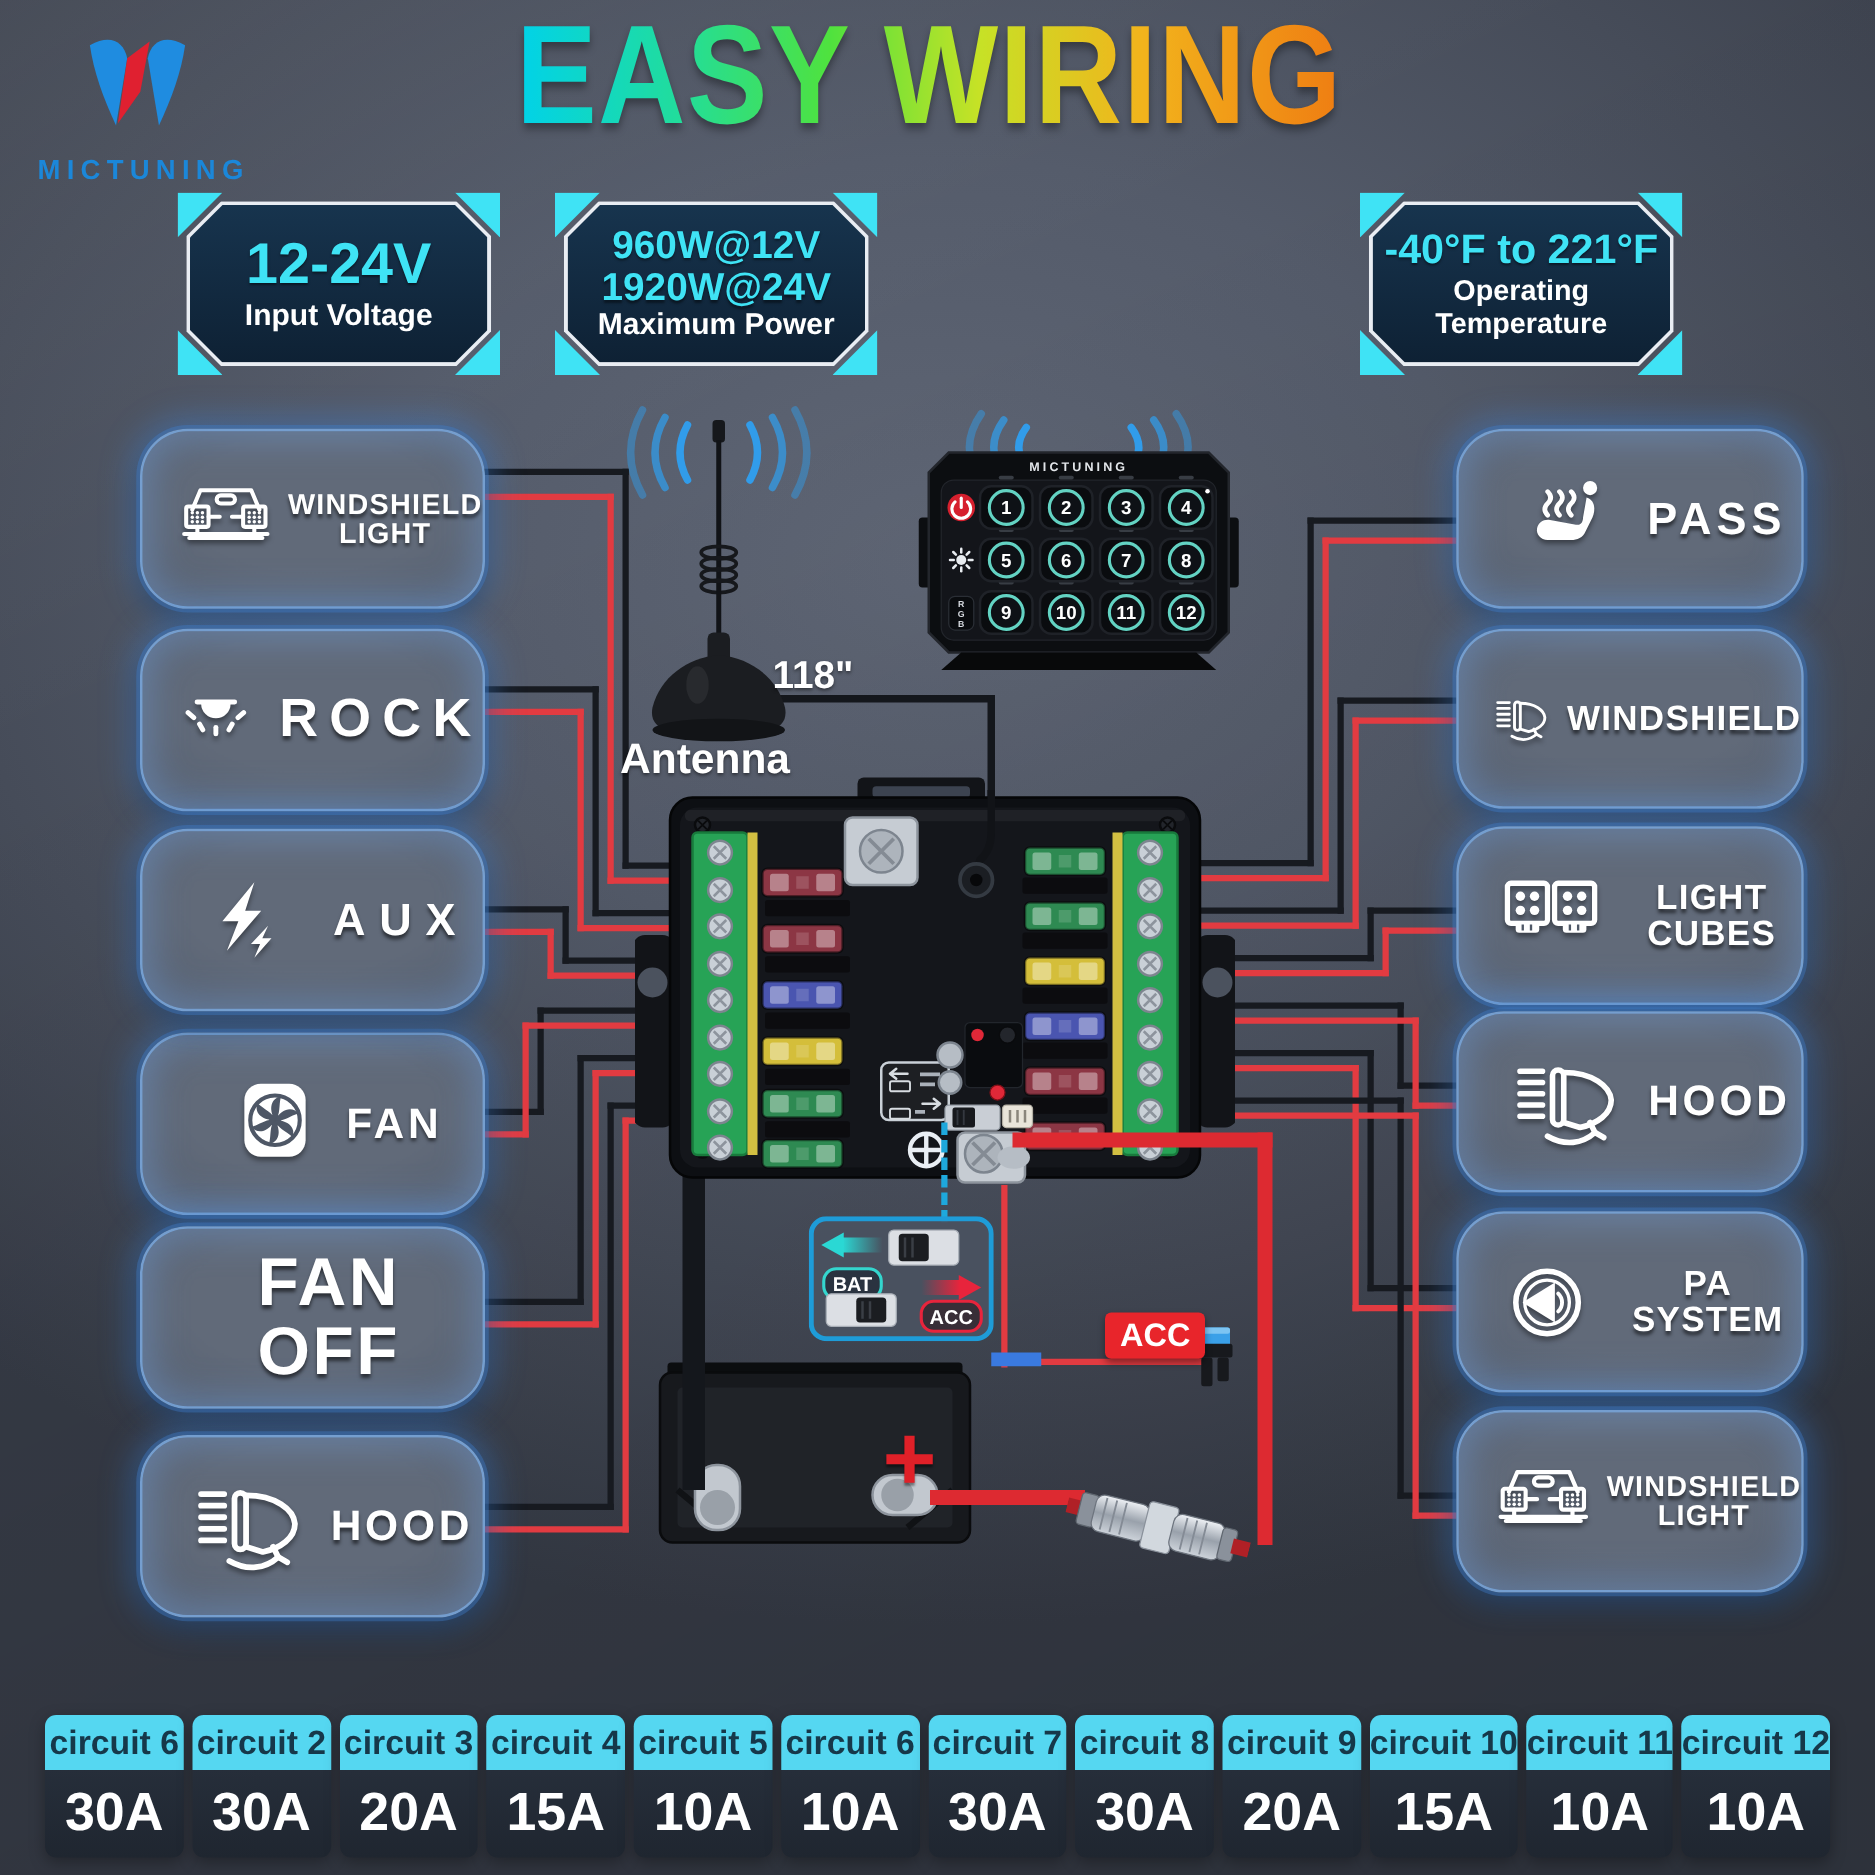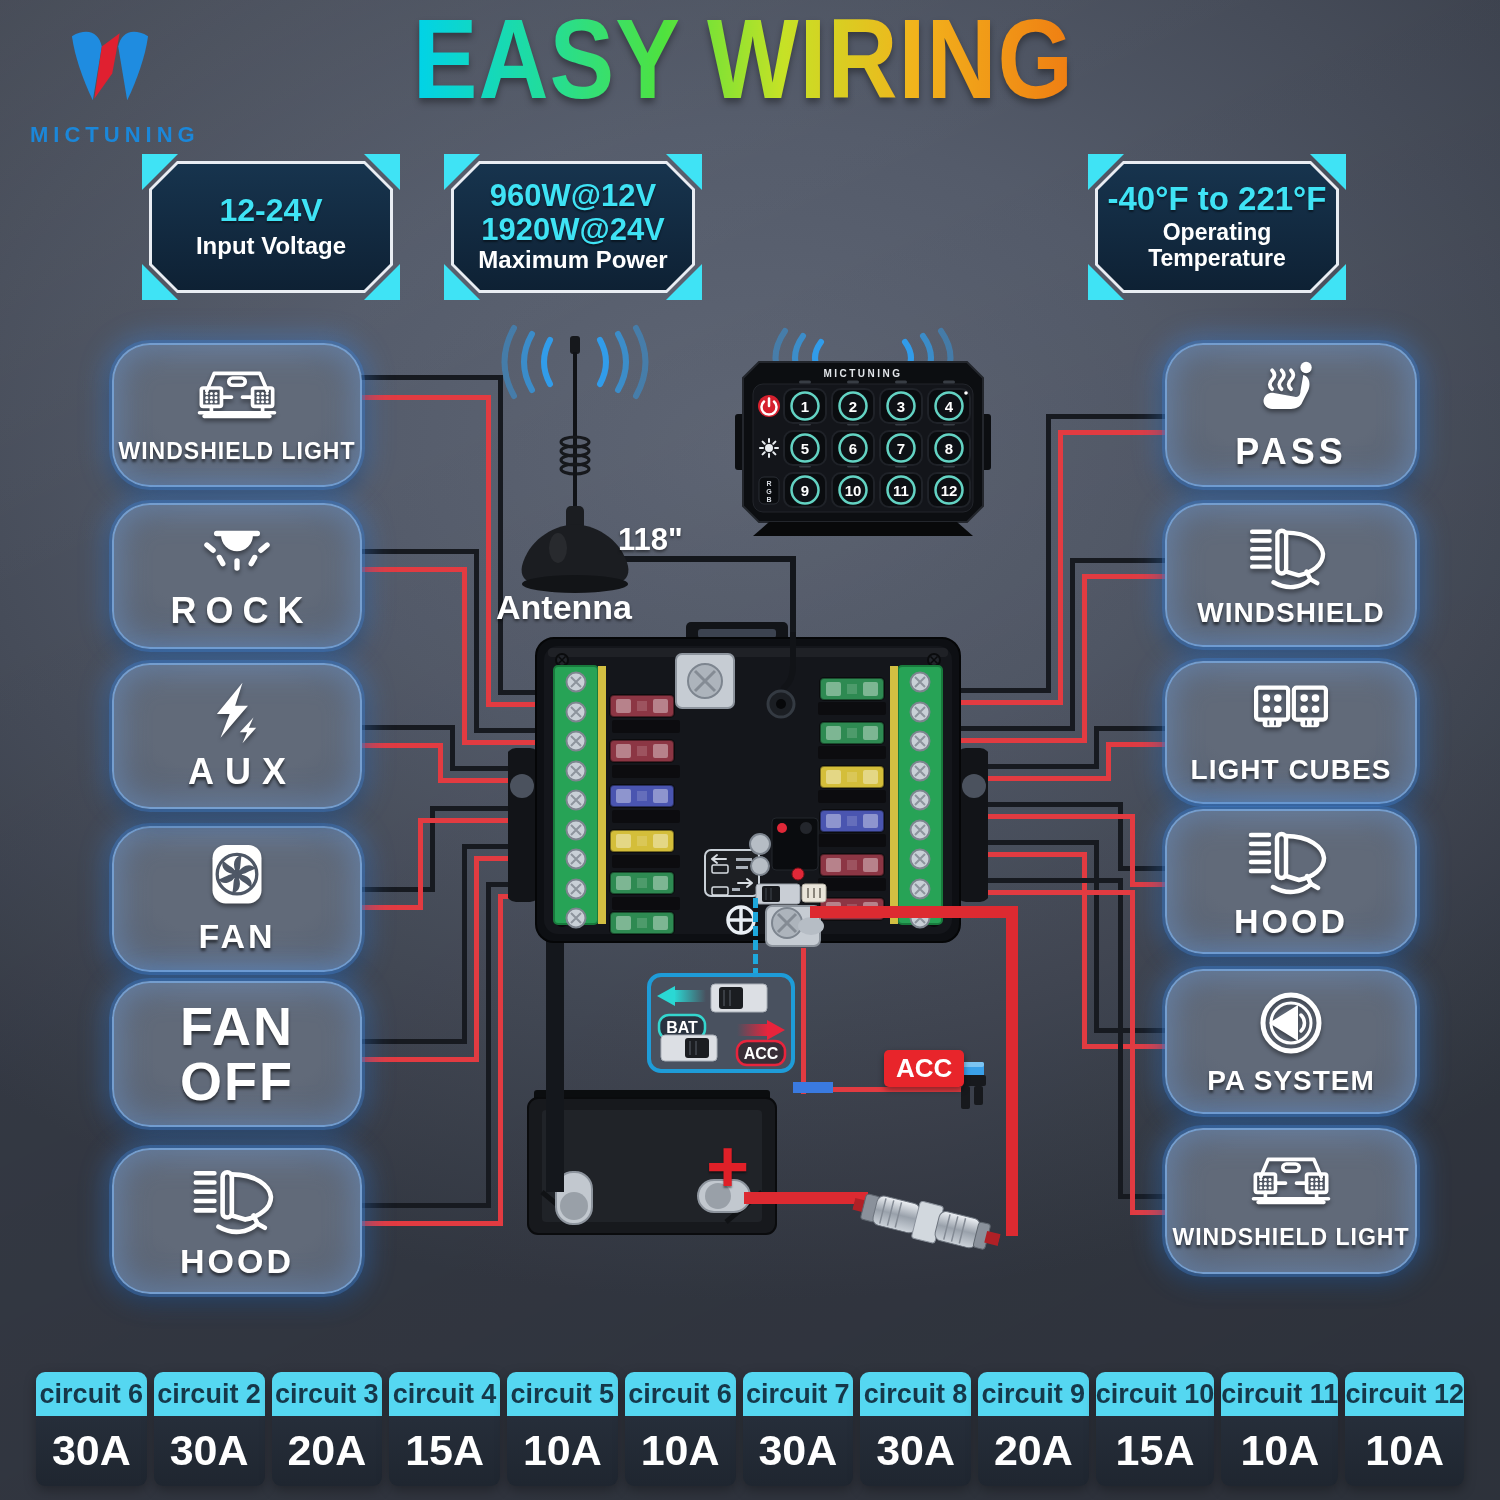--- a/index.html
+++ b/index.html
@@ -24,32 +24,32 @@
   .oct-outer{inset:9px;background:#e9edf3;
     clip-path:polygon(28px 0,calc(100% - 28px) 0,100% 28px,100% calc(100% - 28px),calc(100% - 28px) 100%,28px 100%,0 calc(100% - 28px),0 28px);}
   .oct-inner{inset:12px;background:linear-gradient(180deg,#17344e,#0e2134);
     clip-path:polygon(26px 0,calc(100% - 26px) 0,100% 26px,100% calc(100% - 26px),calc(100% - 26px) 100%,26px 100%,0 calc(100% - 26px),0 26px);
     display:flex;flex-direction:column;align-items:center;justify-content:center;gap:6px;}
   .corner{position:absolute;width:36px;height:36px;background:#3fe3f5;}
   .c-tl{left:2px;top:2px;clip-path:polygon(0 0,100% 0,0 100%);}
   .c-tr{right:2px;top:2px;clip-path:polygon(0 0,100% 0,100% 100%);}
   .c-bl{left:2px;bottom:2px;clip-path:polygon(0 0,0 100%,100% 100%);}
   .c-br{right:2px;bottom:2px;clip-path:polygon(100% 0,100% 100%,0 100%);}
-  .spec .val{color:#3fe3f5;font-weight:800;font-size:32px;text-shadow:0 2px 2px rgba(0,0,0,.45);line-height:1.02;}
+  .spec .val{color:#3fe3f5;font-weight:800;font-size:46px;text-shadow:0 2px 2px rgba(0,0,0,.45);line-height:1.02;}
   .spec .val.sm{font-size:31px;}
   .spec .val.md{font-size:33px;}
   .spec .lab{color:#fff;font-weight:700;font-size:24px;line-height:1.1;text-align:center;}
   
-  .devbtn{position:absolute;border-radius:38px;z-index:6;display:flex;flex-direction:column;
+  .devbtn{position:absolute;border-radius:38px;z-index:6;display:flex;flex-direction:row;
     align-items:center;justify-content:center;gap:9px;
     background:radial-gradient(130% 130% at 50% 42%, #616a79 28%, #525c6d 68%, #4b6档 100%);
     background:radial-gradient(130% 130% at 50% 42%, #616a79 28%, #525c6d 68%, #4a6690 100%);
     border:2px solid rgba(125,178,238,.75);
     box-shadow:0 0 0 3px rgba(62,126,205,.38), 0 0 24px 8px rgba(62,138,228,.38),
-      inset 0 0 30px 6px rgba(118,172,238,.38), 0 10px 20px rgba(0,0,0,.35);}
+      inset 0 0 30px 6px rgba(118,172,238,.38), 0 10px 20px rgba(0,0,0,.35);padding-left:26px;}
   .devbtn .lbl{color:#fff;font-weight:800;text-shadow:0 3px 3px rgba(0,0,0,.55);text-align:center;line-height:1.02;}
   .dicon{display:block;filter:drop-shadow(0 3px 2px rgba(0,0,0,.4));}
   
   .wlabel{position:absolute;color:#fff;font-weight:700;z-index:6;text-shadow:0 2px 3px rgba(0,0,0,.5);}
   .accbadge{position:absolute;left:884px;top:1050px;z-index:7;background:#e8252b;color:#fff;
     font-weight:800;font-size:26px;padding:3px 12px;border-radius:5px;box-shadow:0 3px 6px rgba(0,0,0,.4);}
   .plus{position:absolute;left:706px;top:1124px;z-index:7;color:#e02028;font-size:74px;font-weight:900;
     text-shadow:0 2px 2px rgba(0,0,0,.45);}
   .dashline{position:absolute;left:753px;top:898px;height:80px;width:0;border-left:5px dashed #1ea8dc;z-index:5;}
   
@@ -311,21 +311,21 @@
   <div class="devbtn" style="left:112px;top:343px;width:246px;height:140px">
     <svg class="dicon" width="130" height="64">
         <use href="#ic-lightbar"></use>
       </svg>
     <div class="lbl" style="font-size:23px;letter-spacing:1px">WINDSHIELD LIGHT</div>
   </div>
   <div class="devbtn" style="left:112px;top:503px;width:246px;height:142px">
     <svg class="dicon" width="110" height="62">
         <use href="#ic-rock"></use>
       </svg>
-    <div class="lbl" style="font-size:36px;letter-spacing:9px;text-indent:9px">ROCK</div>
+    <div class="lbl" style="font-size:43px;letter-spacing:9px;text-indent:9px">ROCK</div>
   </div>
   <div class="devbtn" style="left:112px;top:826px;width:246px;height:142px">
     <svg class="dicon" width="96" height="66">
         <use href="#ic-fan"></use>
       </svg>
     <div class="lbl" style="font-size:34px;letter-spacing:3px">FAN</div>
   </div>
   <div class="devbtn" style="left:112px;top:663px;width:246px;height:142px">
     <svg class="dicon" width="96" height="64">
         <use href="#ic-bolt"></use>

